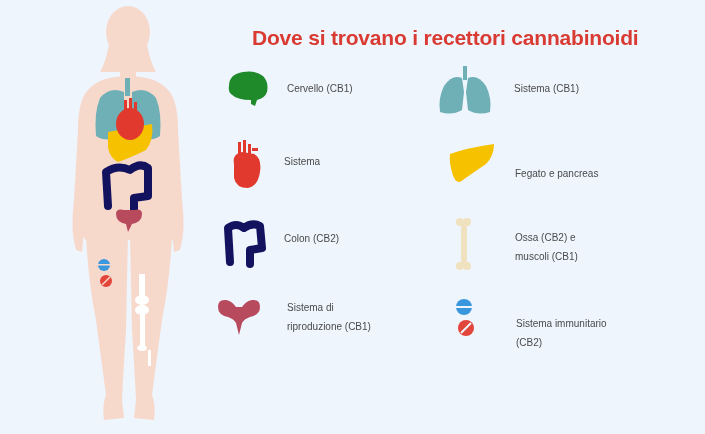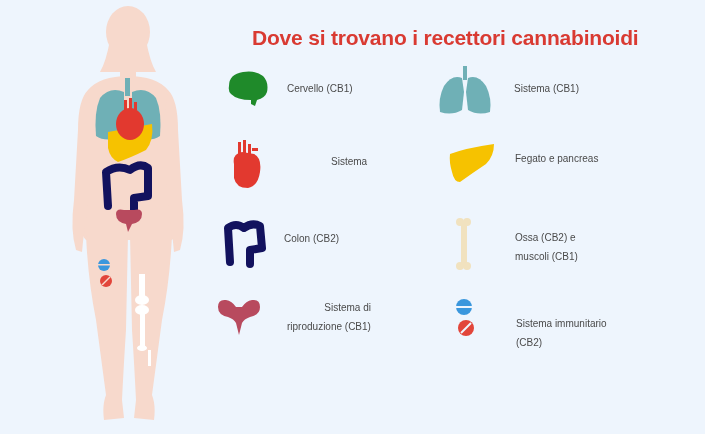--- a/index.html
+++ b/index.html
@@ -92,39 +92,39 @@
 <div class="legend-item" style="left:228px;top:140px;">
   <svg class="legend-icon" width="36" height="52" viewBox="0 0 36 52" style="left:0;top:0;">
     <g fill="#e2392f">
       <path d="M6 24 Q4 14 14 12 L26 14 Q34 18 32 32 Q30 46 20 48 Q8 48 6 38 Z"></path>
       <rect x="10" y="2" width="3" height="12"></rect>
       <rect x="15" y="0" width="3" height="14"></rect>
       <rect x="20" y="4" width="3" height="10"></rect>
       <rect x="24" y="8" width="6" height="3"></rect>
     </g>
   </svg>
-  <div class="legend-label" style="left:56px;top:12px;margin-left:47px;">
+  <div class="legend-label" style="left:56px;top:12px;">
     <div>Sistema</div>
   </div>
 </div>
 
 <div class="legend-item" style="left:222px;top:218px;">
   <svg class="legend-icon" width="48" height="52" viewBox="0 0 48 52" style="left:0;top:0;">
     <path fill="none" stroke="#12125e" stroke-width="8" stroke-linecap="round" stroke-linejoin="round" d="M8 44 L6 10 Q14 4 22 10 Q30 4 38 8 L40 30 L28 32 L28 46"></path>
   </svg>
   <div class="legend-label" style="left:62px;top:11px;">
     <span>Colon (CB2)</span>
   </div>
 </div>
 
 <div class="legend-item" style="left:216px;top:297px;">
   <svg class="legend-icon" width="46" height="40" viewBox="0 0 46 40" style="left:0;top:0;">
     <path fill="#b84a5e" d="M2 10 Q2 2 10 3 Q16 4 20 10 L26 10 Q30 4 36 3 Q44 2 44 10 Q44 18 34 20 Q28 22 26 26 L23 38 L20 26 Q18 22 12 20 Q2 18 2 10 Z"></path>
   </svg>
-  <div class="legend-label" style="left:71px;top:1px;text-align:right;">
+  <div class="legend-label" style="left:71px;top:1px;">
     <div>Sistema di</div>
     <div>riproduzione (CB1)</div>
   </div>
 </div>
 
 <div class="legend-item" style="left:436px;top:66px;">
   <svg class="legend-icon" width="60" height="50" viewBox="0 0 60 50" style="left:0;top:0;">
     <g fill="#6fb0b6">
       <rect x="27" y="0" width="4" height="14"></rect>
       <path d="M26 12 Q16 8 8 20 Q2 32 4 46 Q16 50 26 44 L28 26 Z"></path>
@@ -133,21 +133,21 @@
   </svg>
   <div class="legend-label" style="left:78px;top:13px;">
     <span>Sistema (CB1)</span>
   </div>
 </div>
 
 <div class="legend-item" style="left:446px;top:142px;">
   <svg class="legend-icon" width="50" height="42" viewBox="0 0 50 42" style="left:0;top:0;">
     <path fill="#f6c200" d="M4 12 Q20 6 48 2 Q48 14 40 22 Q28 30 14 40 Q8 40 6 30 Q3 20 4 12 Z"></path>
   </svg>
-  <div class="legend-label" style="left:69px;top:7px;text-align:right;">
+  <div class="legend-label" style="left:69px;top:22px;text-align:right;">
     <div>Fegato e pancreas</div>
   </div>
 </div>
 
 <div class="legend-item" style="left:455px;top:218px;">
   <svg class="legend-icon" width="18" height="52" viewBox="0 0 18 52" style="left:0;top:0;">
     <g fill="#f1e2bf">
       <ellipse cx="5" cy="4" rx="4" ry="4"></ellipse>
       <ellipse cx="12" cy="4" rx="4" ry="4"></ellipse>
       <rect x="6" y="4" width="6" height="44"></rect>

